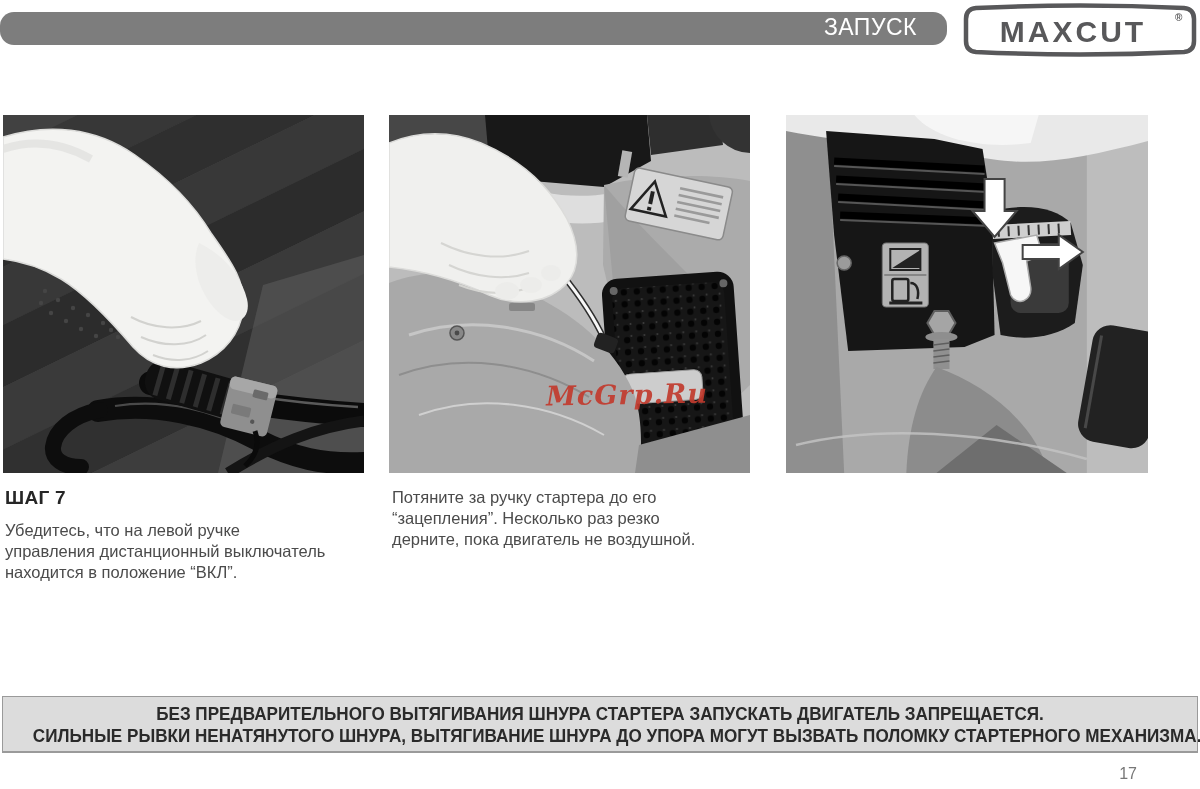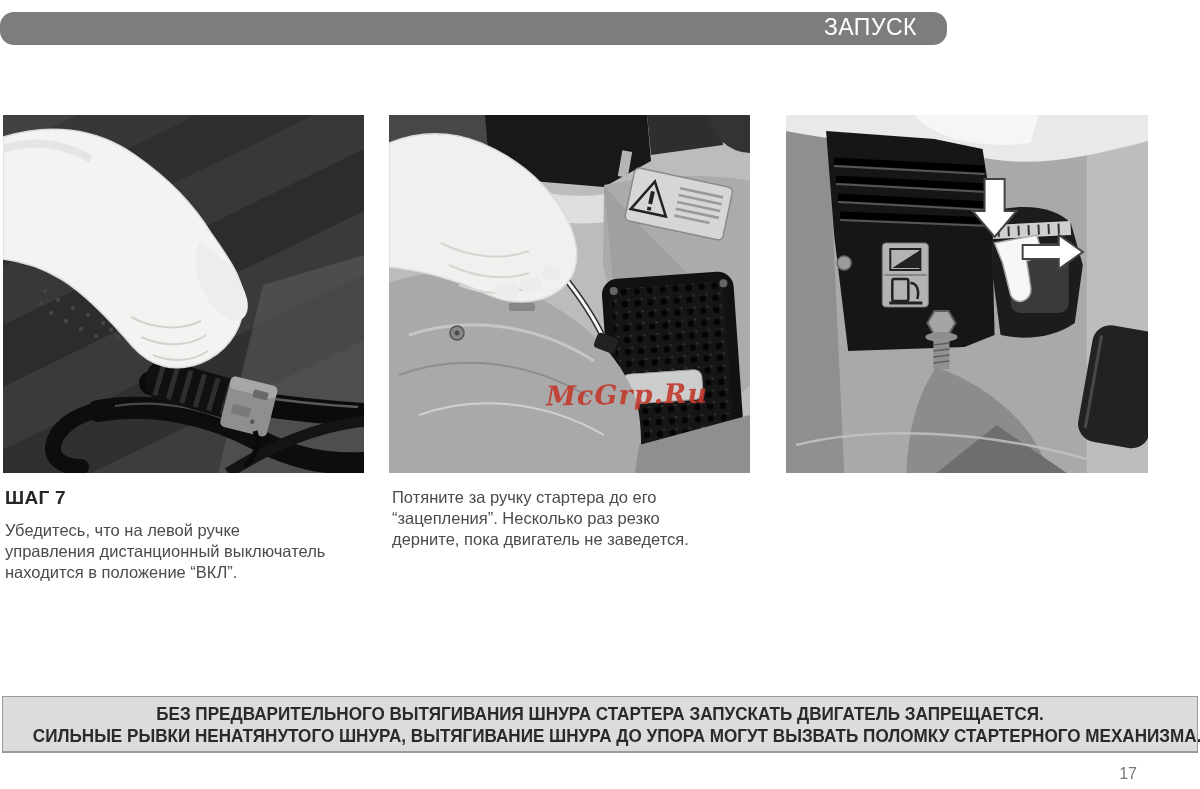--- a/index.html
+++ b/index.html
@@ -72,20 +72,27 @@
 </style>
 </head>
 <body>
 
 <div class="page">
 
   <div class="banner">
     <span class="banner-text">ЗАПУСК</span>
   </div>
 
+  <div class="logo-wrap">
+    <svg viewBox="0 0 236 54">
+      <path d="M 14,5 Q 118,0 222,5 Q 232,6 232,16 L 232,38 Q 232,48 222,49 Q 118,54 14,49 Q 4,48 4,38 L 4,16 Q 4,6 14,5 Z" fill="none" style="stroke:var(--logo,#58585a)" stroke-width="4.5"></path>
+      <text x="111" y="39" text-anchor="middle" font-size="30" font-weight="bold" letter-spacing="3" style="fill:var(--logo,#58585a)">MAXCUT</text>
+      <text x="213" y="18" font-size="10" font-weight="bold" style="fill:var(--logo,#58585a)">®</text>
+    </svg>
+  </div>
 
   <div class="photo" id="photo1">
     <svg viewBox="0 0 361 358" preserveAspectRatio="none">
       <rect width="361" height="358" fill="#484848"></rect>
       <g transform="rotate(-26 180 180)">
         <rect x="-120" y="-80" width="620" height="52" fill="#414141"></rect>
         <rect x="-120" y="-28" width="620" height="52" fill="#373737"></rect>
         <rect x="-120" y="24" width="620" height="52" fill="#2f2f2f"></rect>
         <rect x="-120" y="76" width="620" height="52" fill="#383838"></rect>
         <rect x="-120" y="128" width="620" height="56" fill="#2c2c2c"></rect>
@@ -306,21 +313,21 @@
 
   <div class="caption" id="cap1">
     <h3 class="step-title">ШАГ 7</h3>
     <div class="step-desc">Убедитесь, что на левой ручке
 управления дистанционный выключатель
 находится в положение “ВКЛ”.</div>
   </div>
   <div class="caption" id="cap2">
     <div class="step-desc">Потяните за ручку стартера до его
 “зацепления”. Несколько раз резко
-дерните, пока двигатель не заведется.</div>
+дерните, пока двигатель не воздушной.</div>
   </div>
 
   <div class="warning">
     <div class="wline l1">БЕЗ ПРЕДВАРИТЕЛЬНОГО ВЫТЯГИВАНИЯ ШНУРА СТАРТЕРА ЗАПУСКАТЬ ДВИГАТЕЛЬ ЗАПРЕЩАЕТСЯ.</div>
     <div class="wline l2">СИЛЬНЫЕ РЫВКИ НЕНАТЯНУТОГО ШНУРА, ВЫТЯГИВАНИЕ ШНУРА ДО УПОРА МОГУТ ВЫЗВАТЬ ПОЛОМКУ СТАРТЕРНОГО МЕХАНИЗМА.</div>
   </div>
 
   <div class="page-number">17</div>
 </div>
 

